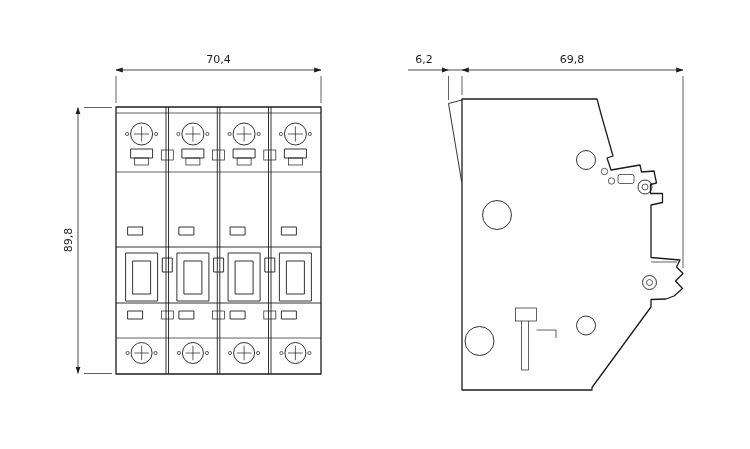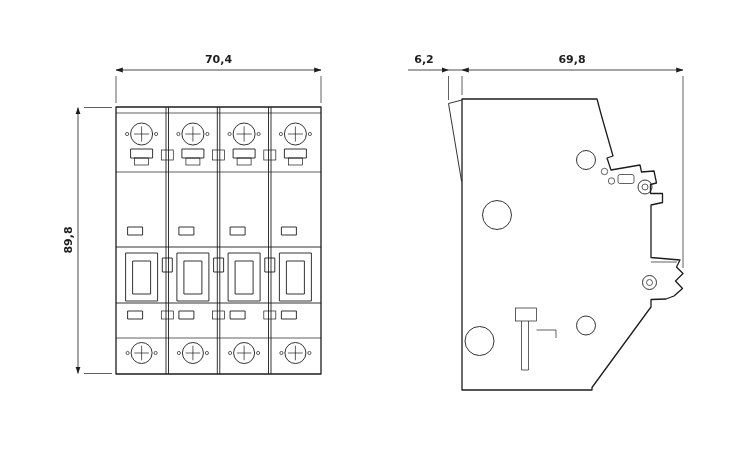--- a/index.html
+++ b/index.html
@@ -1,17 +1,17 @@
 <!DOCTYPE html>
 <html style="--line: #1d1d1d; --bg: #ffffff;"><head>
 <meta charset="utf-8">
 <style>
   :root { --line:#1d1d1d; --bg:#ffffff; }
   html,body { margin:0; padding:0; background:var(--bg); }
-  .stage { position:relative; width:750px; height:449px; background:var(--bg); overflow:hidden;font-weight:bold; }
+  .stage { position:relative; width:750px; height:449px; background:var(--bg); overflow:hidden; }
   svg { display:block; }
   .outline { fill:none; stroke:var(--line); stroke-width:1.3; stroke-linejoin:round; stroke-linecap:round; }
   .detail  { fill:none; stroke:var(--line); stroke-width:0.9; stroke-linejoin:round; }
   .thin    { fill:none; stroke:var(--line); stroke-width:0.7; }
   .dim     { fill:none; stroke:var(--line); stroke-width:0.8; }
   .ext     { fill:none; stroke:var(--line); stroke-width:0.7; }
   text.dim-label { font-family:"DejaVu Sans", sans-serif; font-size:11px; fill:var(--line); }
   #arr path { fill:var(--line); stroke:none; }
 </style>
 </head>

